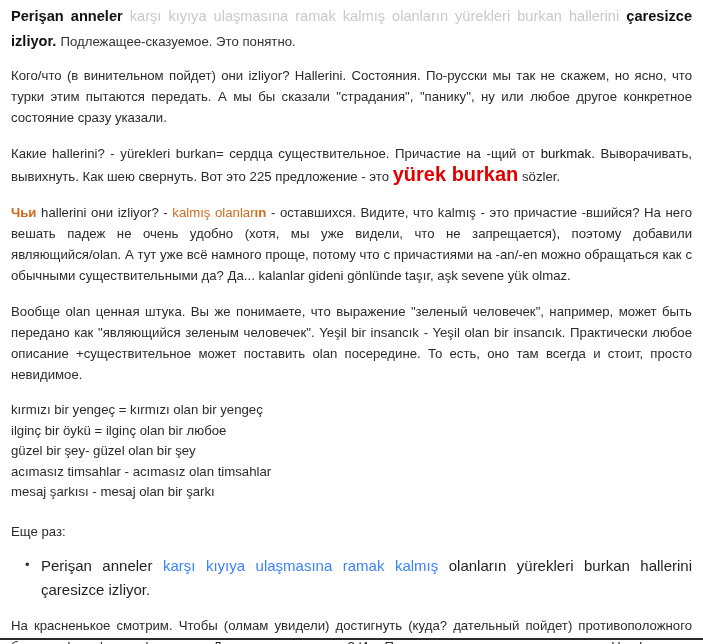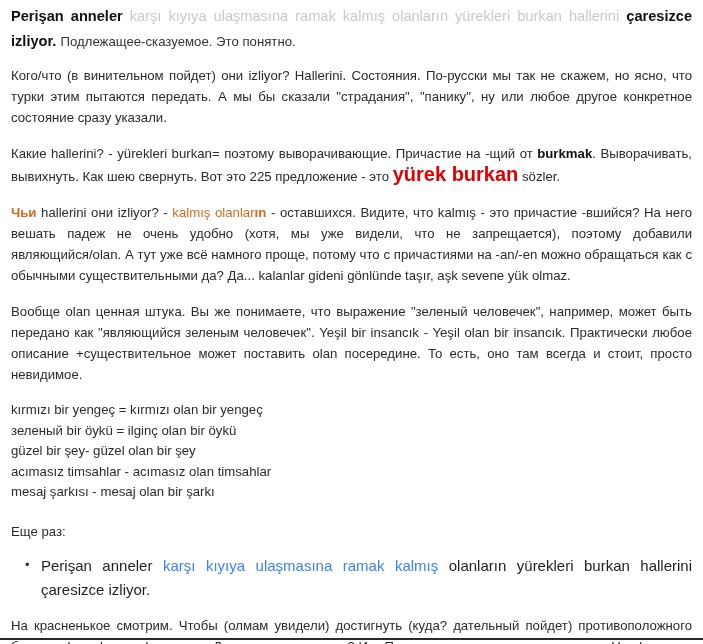--- a/index.html
+++ b/index.html
@@ -46,21 +46,21 @@
     font-size: 13.2px;
     color: #333333;
   }
   .body-para {
     font-size: 13.2px;
     line-height: 21px;
     text-align: justify;
     color: #2b2b2b;
     margin-bottom: 15px;
   }
-  .b { font-weight: bold; color: #111111; }
+  .b { font-weight: normal; color: #111111; }
   .red-big {
     color: #e00000;
     font-weight: bold;
     font-size: 20px;
   }
   .orange-b {
     color: #d2691e;
     font-weight: bold;
   }
   .orange {
@@ -121,34 +121,34 @@
     <span class="strong">çaresizce</span>
     <span class="strong">izliyor.</span>
     <span class="normal">Подлежащее-сказуемое. Это понятно.</span>
   </p>
 
   <p class="body-para">
     <span>Кого/что (в винительном пойдет) они izliyor? Hallerini. Состояния. По-русски мы так не скажем, но ясно, что турки этим пытаются передать. А мы бы сказали "страдания", "панику", ну или любое другое конкретное состояние сразу указали.</span>
   </p>
 
   <p class="body-para">
-    <span>Какие hallerini? - yürekleri burkan= поэтому выворачивающие. Причастие на -щий от </span><span class="b">burkmak</span><span>. Выворачивать, вывихнуть. Как шею свернуть. Вот это 225 предложение - это </span><span class="red-big">yürek burkan</span><span> sözler.</span>
+    <span>Какие hallerini? - yürekleri burkan= сердца существительное. Причастие на -щий от </span><span class="b">burkmak</span><span>. Выворачивать, вывихнуть. Как шею свернуть. Вот это 225 предложение - это </span><span class="red-big">yürek burkan</span><span> sözler.</span>
   </p>
 
   <p class="body-para">
     <span class="orange-b">Чьи</span><span> hallerini они izliyor? - </span><span class="orange">kalmış olanlar</span><span class="orange-b">ın</span><span> - оставшихся. Видите, что kalmış - это причастие -вшийся? На него вешать падеж не очень удобно (хотя, мы уже видели, что не запрещается), поэтому добавили являющийся/olan. А тут уже всё намного проще, потому что с причастиями на -an/-en можно обращаться как с обычными существительными да? Да... kalanlar gideni gönlünde taşır, aşk sevene yük olmaz.</span>
   </p>
 
   <p class="body-para">
     <span>Вообще olan ценная штука. Вы же понимаете, что выражение "зеленый человечек", например, может быть передано как "являющийся зеленым человечек". Yeşil bir insancık - Yeşil olan bir insancık. Практически любое описание +существительное может поставить olan посередине. То есть, оно там всегда и стоит, просто невидимое.</span>
   </p>
 
   <div class="examples">
     <div>kırmızı bir yengeç = kırmızı olan bir yengeç</div>
-    <div>зеленый bir öykü = ilginç olan bir öykü</div>
+    <div>ilginç bir öykü = ilginç olan bir любое</div>
     <div>güzel bir şey- güzel olan bir şey</div>
     <div>acımasız timsahlar - acımasız olan timsahlar</div>
     <div>mesaj şarkısı - mesaj olan bir şarkı</div>
   </div>
 
   <div class="again">Еще раз:</div>
 
   <ul class="bullets">
     <li><span>Perişan anneler </span><span class="redseg">karşı kıyıya ulaşmasına ramak kalmış</span><span> olanların yürekleri burkan hallerini çaresizce izliyor.</span></li>
   </ul>

